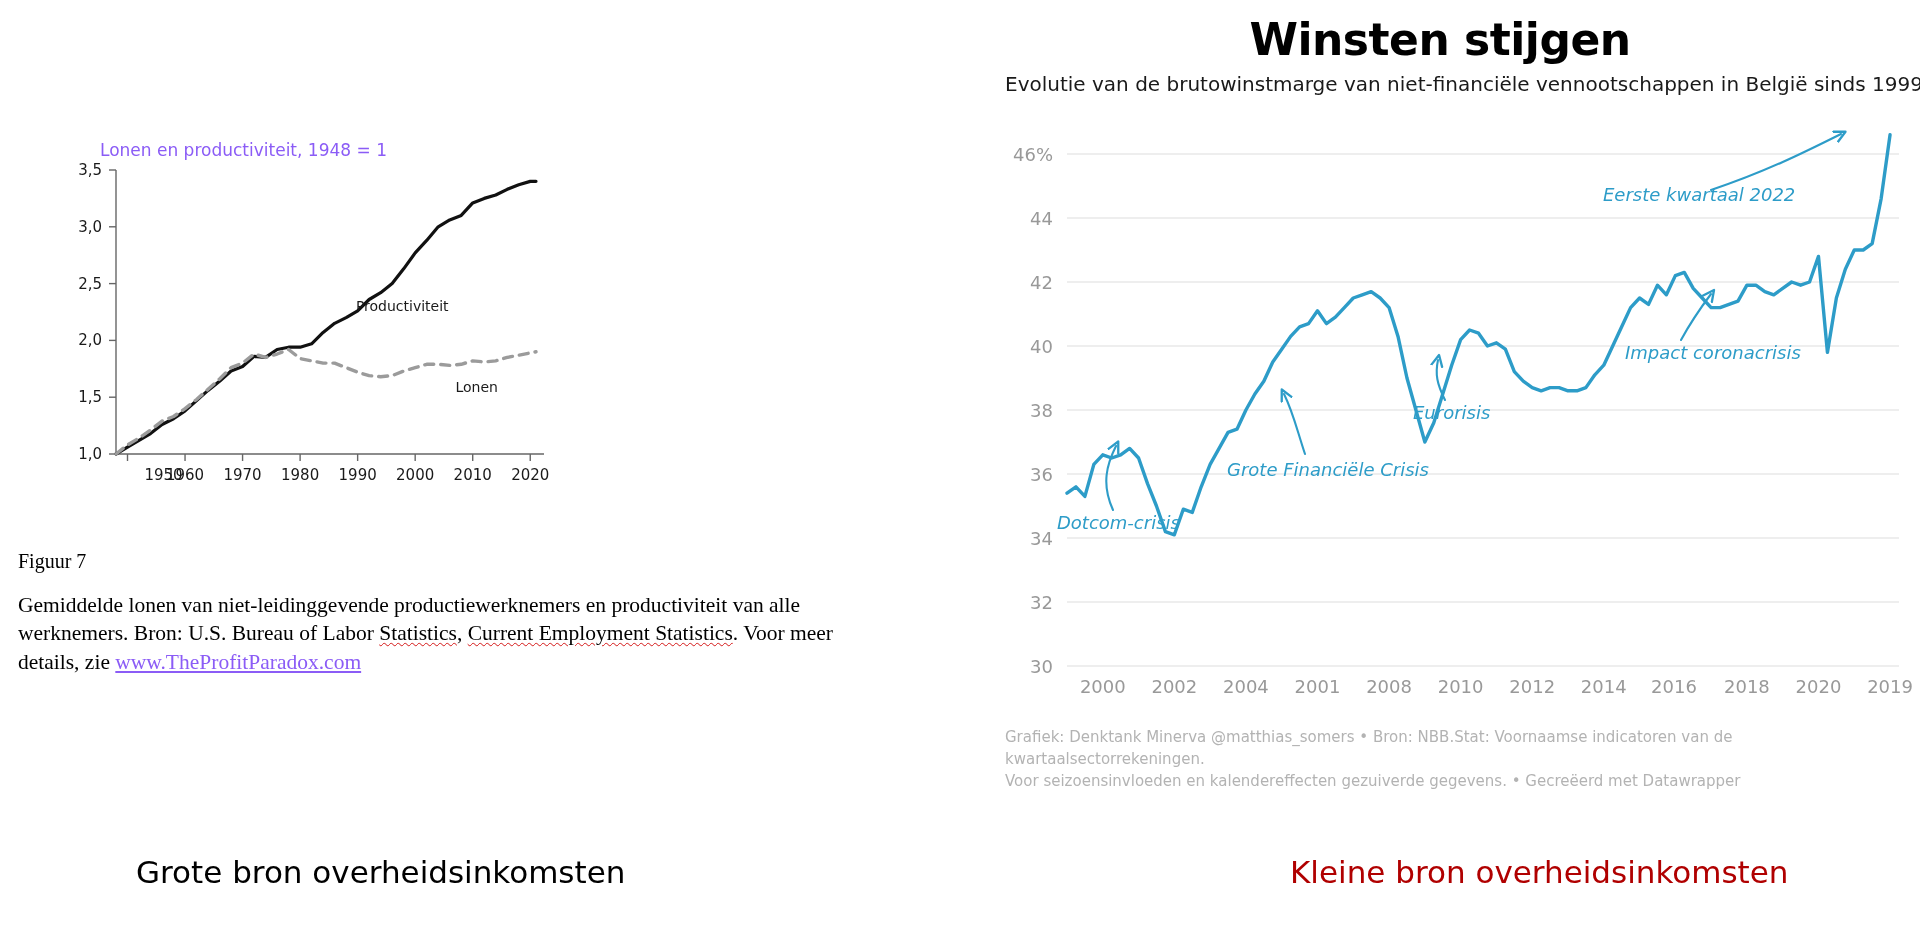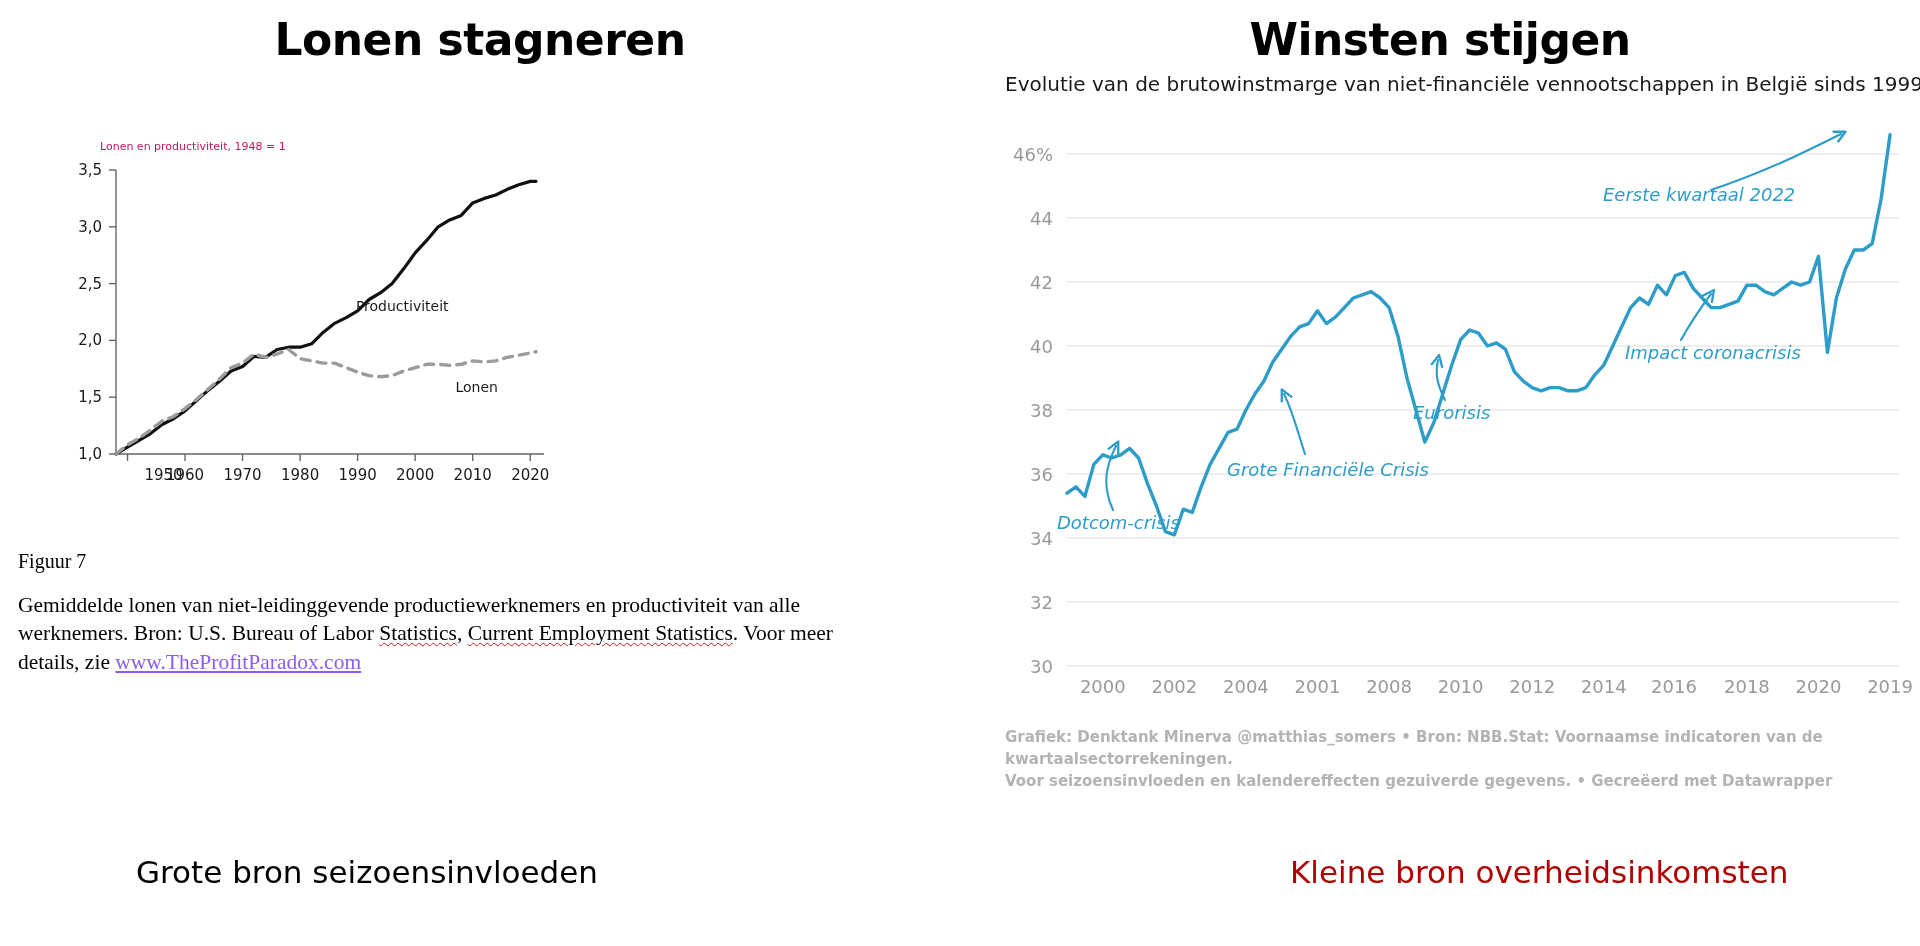--- a/index.html
+++ b/index.html
@@ -37,22 +37,22 @@
   
   .fig1-wrap {
     position: absolute;
     left: 68px; top: 140px;
     width: 530px; height: 390px;
   }
   .fig1-title {
     position: absolute;
     left: 32px; top: 0px;
     font-family: "DejaVu Sans", sans-serif;
-    font-size: 11px;
-    color: #be185d;
+    font-size: 17px;
+    color: #8b5cf6;
     white-space: nowrap;
   }
   .fig1-plot {
     position: absolute;
     left: 0; top: 22px;
     width: 530px; height: 340px;
   }
   .fig1-ylab {
     position: absolute;
     font-family: "DejaVu Sans", sans-serif;
@@ -150,40 +150,38 @@
     white-space: nowrap;
   }
   .dw-footer {
     position: absolute;
     left: 0; top: 655px;
     width: 900px;
     font-family: "DejaVu Sans", sans-serif;
     font-size: 15px;
     line-height: 1.45;
     color: #b3b3b3;
-    font-weight: bold;
   }
 
   
   .bottom-label {
     position: absolute;
     bottom: 56px;
     font-family: "DejaVu Sans", sans-serif;
     font-size: 31px;
     white-space: nowrap;
   }
   .bottom-left  { left: 136px;  color: #000000; }
   .bottom-right { left: 1290px; color: #b00000; }
 </style>
 </head>
 <body>
 
 <div class="panel panel-left">
 
-  <div class="slide-heading">Lonen stagneren</div>
 
   <div class="fig1-wrap">
     <div class="fig1-title">Lonen en productiviteit, 1948 = 1</div>
     <div class="fig1-plot">
       <svg id="fig1-svg" width="530" height="340" viewBox="0 0 530 340">
           <line x1="48" y1="8" x2="48" y2="292" stroke="#666" stroke-width="1.4"></line>
           <line x1="48" y1="292" x2="476" y2="292" stroke="#666" stroke-width="1.4"></line>
           <line x1="41" y1="292" x2="48" y2="292" stroke="#666" stroke-width="1.4"></line>
           <line x1="41" y1="235.20000000000002" x2="48" y2="235.20000000000002" stroke="#666" stroke-width="1.4"></line>
           <line x1="41" y1="178.4" x2="48" y2="178.4" stroke="#666" stroke-width="1.4"></line>
@@ -222,21 +220,21 @@
     </div>
   </div>
 
   <div class="fig-caption-wrap">
     <div class="fig-caption-label">Figuur 7</div>
     <div class="fig-caption-body">
       <span>Gemiddelde lonen van niet-leidinggevende productiewerknemers en productiviteit van alle werknemers. Bron: U.S. Bureau of Labor </span><span class="sq">Statistics</span><span>, </span><span class="sq">Current Employment Statistics</span><span>. Voor meer details, zie </span><a class="weblink" href="#">www.TheProfitParadox.com</a>
     </div>
   </div>
 
-  <div class="bottom-label bottom-left">Grote bron seizoensinvloeden</div>
+  <div class="bottom-label bottom-left">Grote bron overheidsinkomsten</div>
 </div>
 
 <div class="panel panel-right">
   <div class="slide-heading">Winsten stijgen</div>
 </div>
 
 <div class="dw-wrap">
   <div class="dw-subtitle">Evolutie van de brutowinstmarge van niet-financiële vennootschappen in België sinds 1999.</div>
   <div class="dw-plot">
     <svg id="dw-svg" width="900" height="600" viewBox="0 0 900 600">

